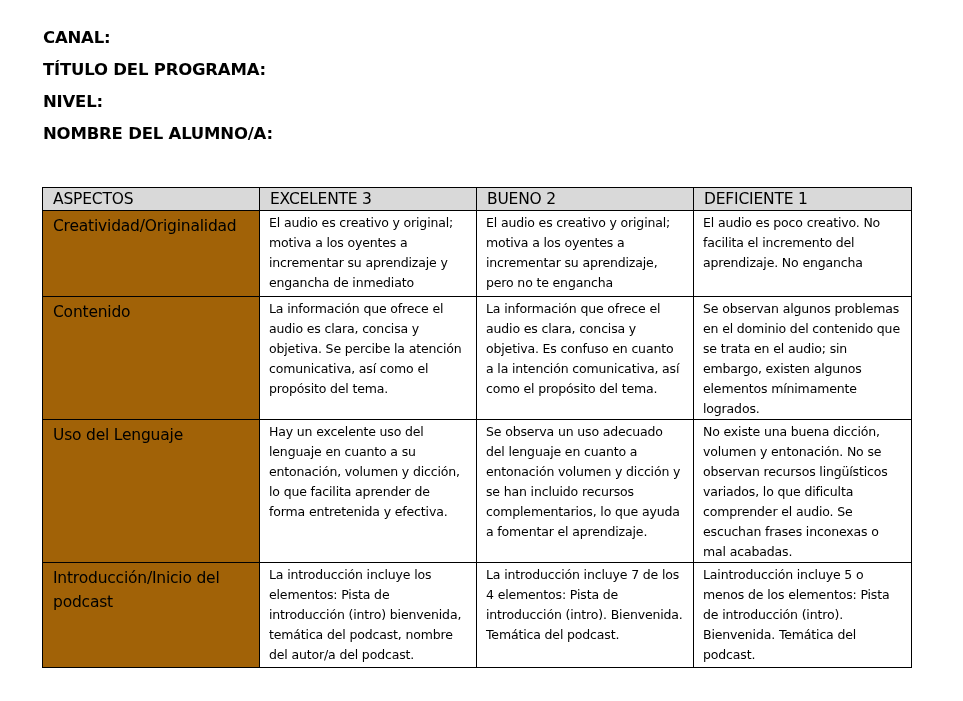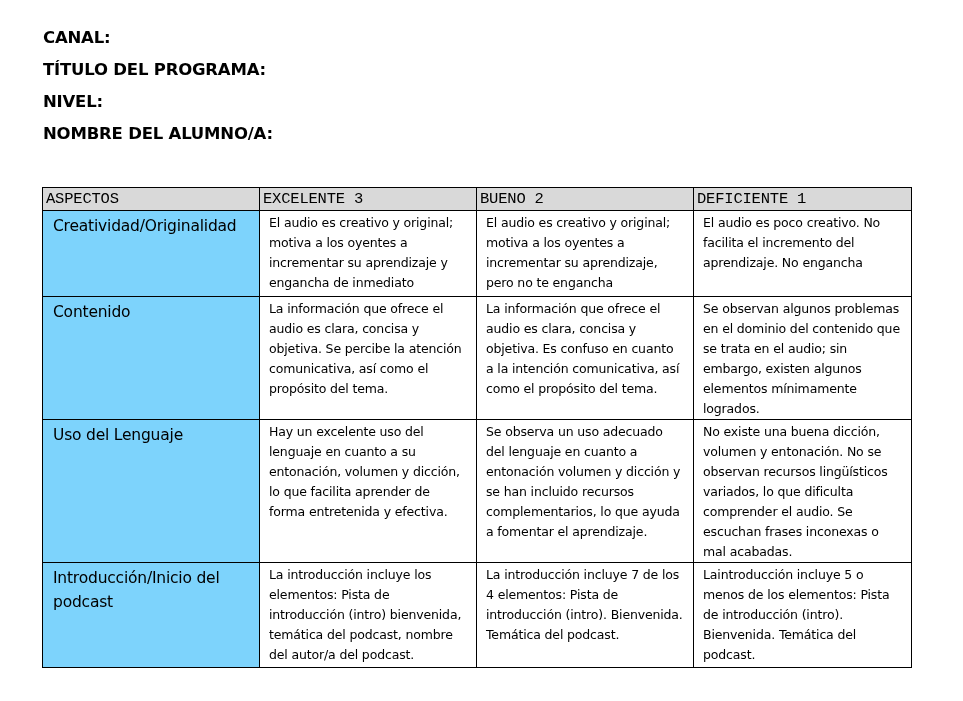--- a/index.html
+++ b/index.html
@@ -42,26 +42,25 @@
       border: 1.5px solid #000000;
       vertical-align: top;
       text-align: left;
     }
     table.rubric th {
       background: #d9d9d9;
       font-weight: normal;
       font-size: 15.5px;
       height: 21px;
       line-height: 20px;
-      padding: 1px 10px 0 3px;
+      padding: 1px 10px 0 10px;
       letter-spacing: -0.2px;
-      font-family: Liberation Mono, monospace;
     }
     table.rubric td.aspect {
-      background: #7dd3fc;
+      background: #a16207;
       font-size: 15.5px;
       line-height: 24px;
       padding: 3px 10px 0 10px;
       letter-spacing: -0.2px;
     }
     table.rubric td.desc {
       font-size: 12.5px;
       line-height: 20px;
       padding: 2px 9px 0 9px;
       letter-spacing: -0.15px;

